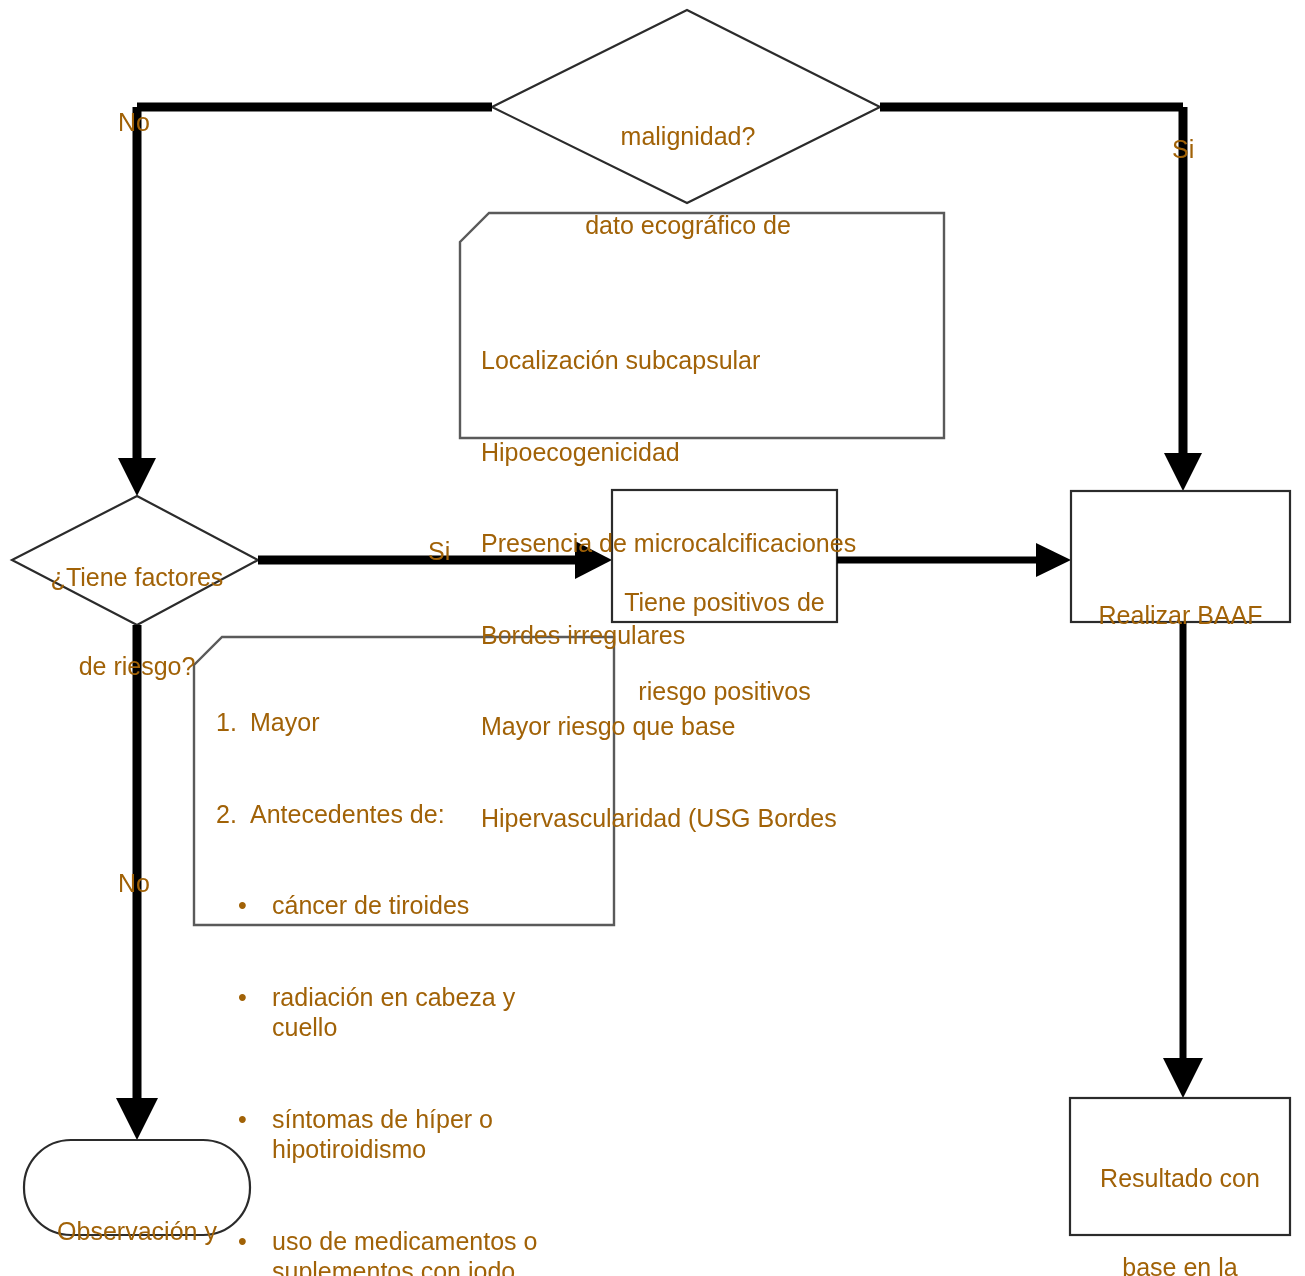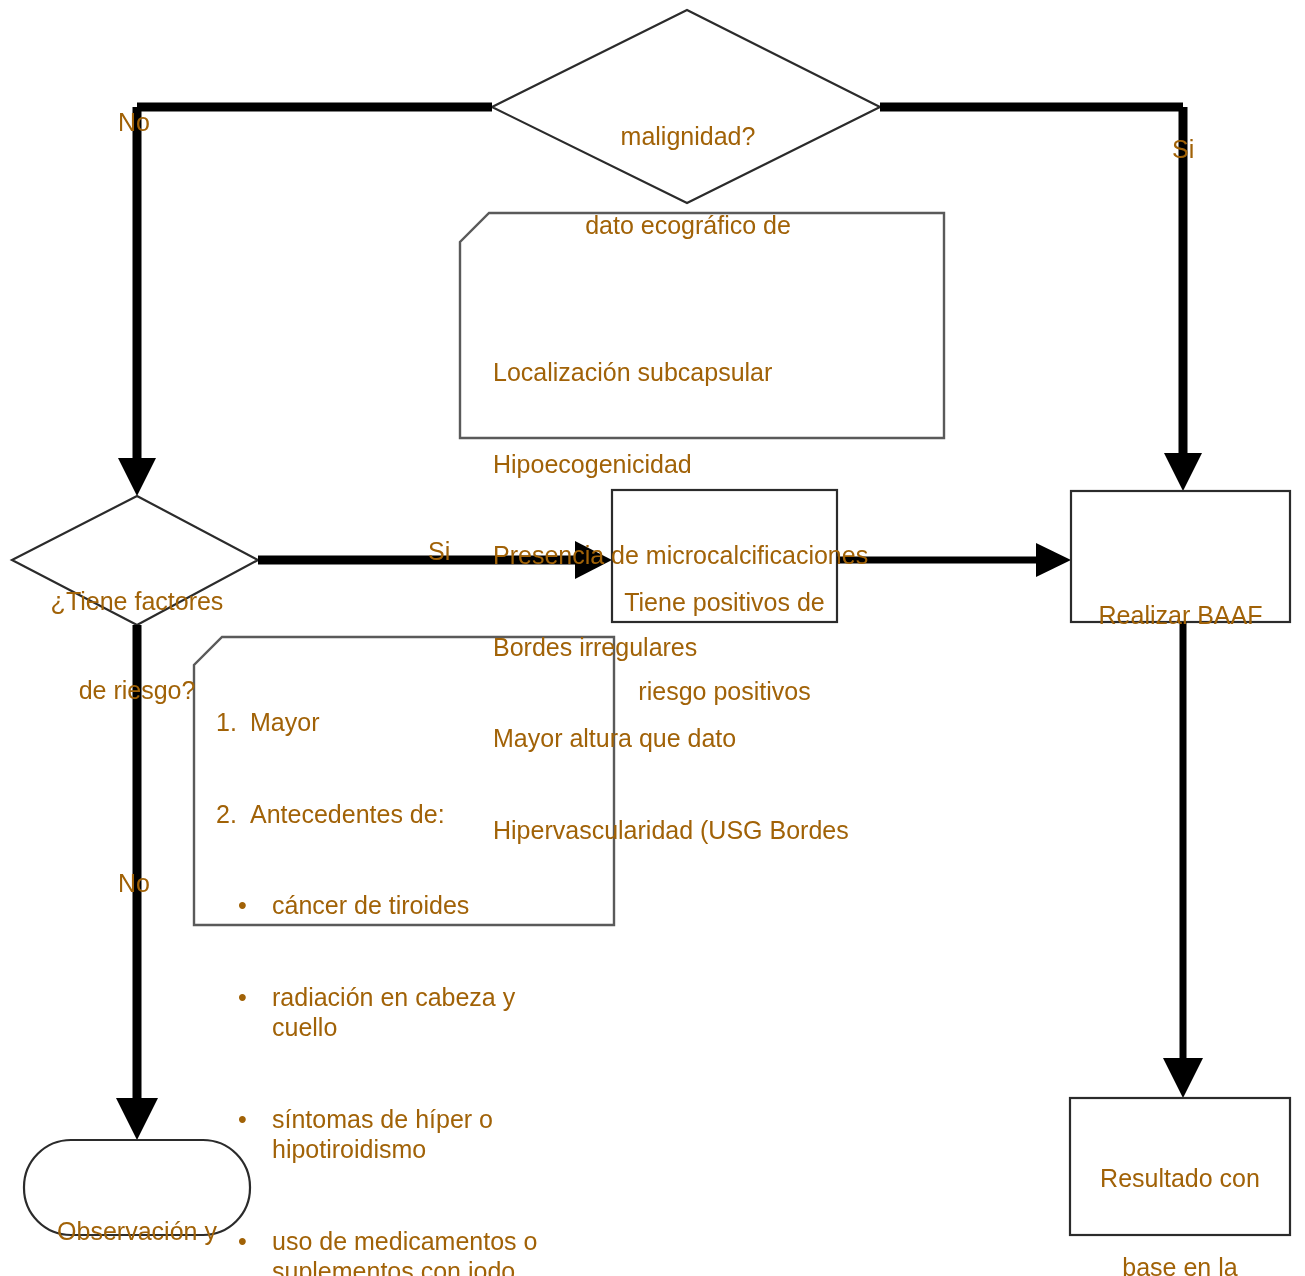--- a/index.html
+++ b/index.html
@@ -59,21 +59,21 @@
     text-align: center;
   }
   .edge-label {
     font-size: 25px;
   }
   .note-text {
     font-size: 25px;
     line-height: 1.22;
   }
   .note-list {
-    margin: 12px;
+    margin: 0;
     padding: 0;
     list-style: none;
   }
   .note-list li {
     white-space: pre;
   }
   .num-row {
     display: flex;
   }
   .num-row .num {
@@ -147,26 +147,26 @@
   <div class="txt edge-label" style="left:118px; top:108px;">No</div>
 
   <div class="txt edge-label" style="left:1172px; top:135px;">Si</div>
 
   <div class="txt note-text" style="left:481px; top:223px; width:450px;">
     <ul class="note-list">
       <li>Localización subcapsular</li>
       <li>Hipoecogenicidad</li>
       <li>Presencia de microcalcificaciones</li>
       <li>Bordes irregulares</li>
-      <li>Mayor altura que dato</li>
+      <li>Mayor riesgo que base</li>
       <li>Hipervascularidad (USG Bordes</li>
     </ul>
   </div>
 
-  <div class="txt node-label" style="left:22px; top:528px; width:230px;">
+  <div class="txt node-label" style="left:22px; top:504px; width:230px;">
     <div>¿Tiene factores</div>
     <div>de riesgo?</div>
   </div>
 
   <div class="txt edge-label" style="left:428px; top:537px;">Si</div>
 
   <div class="txt node-label" style="left:614px; top:529px; width:221px;">
     <div>Tiene positivos de</div>
     <div>riesgo positivos</div>
   </div>

